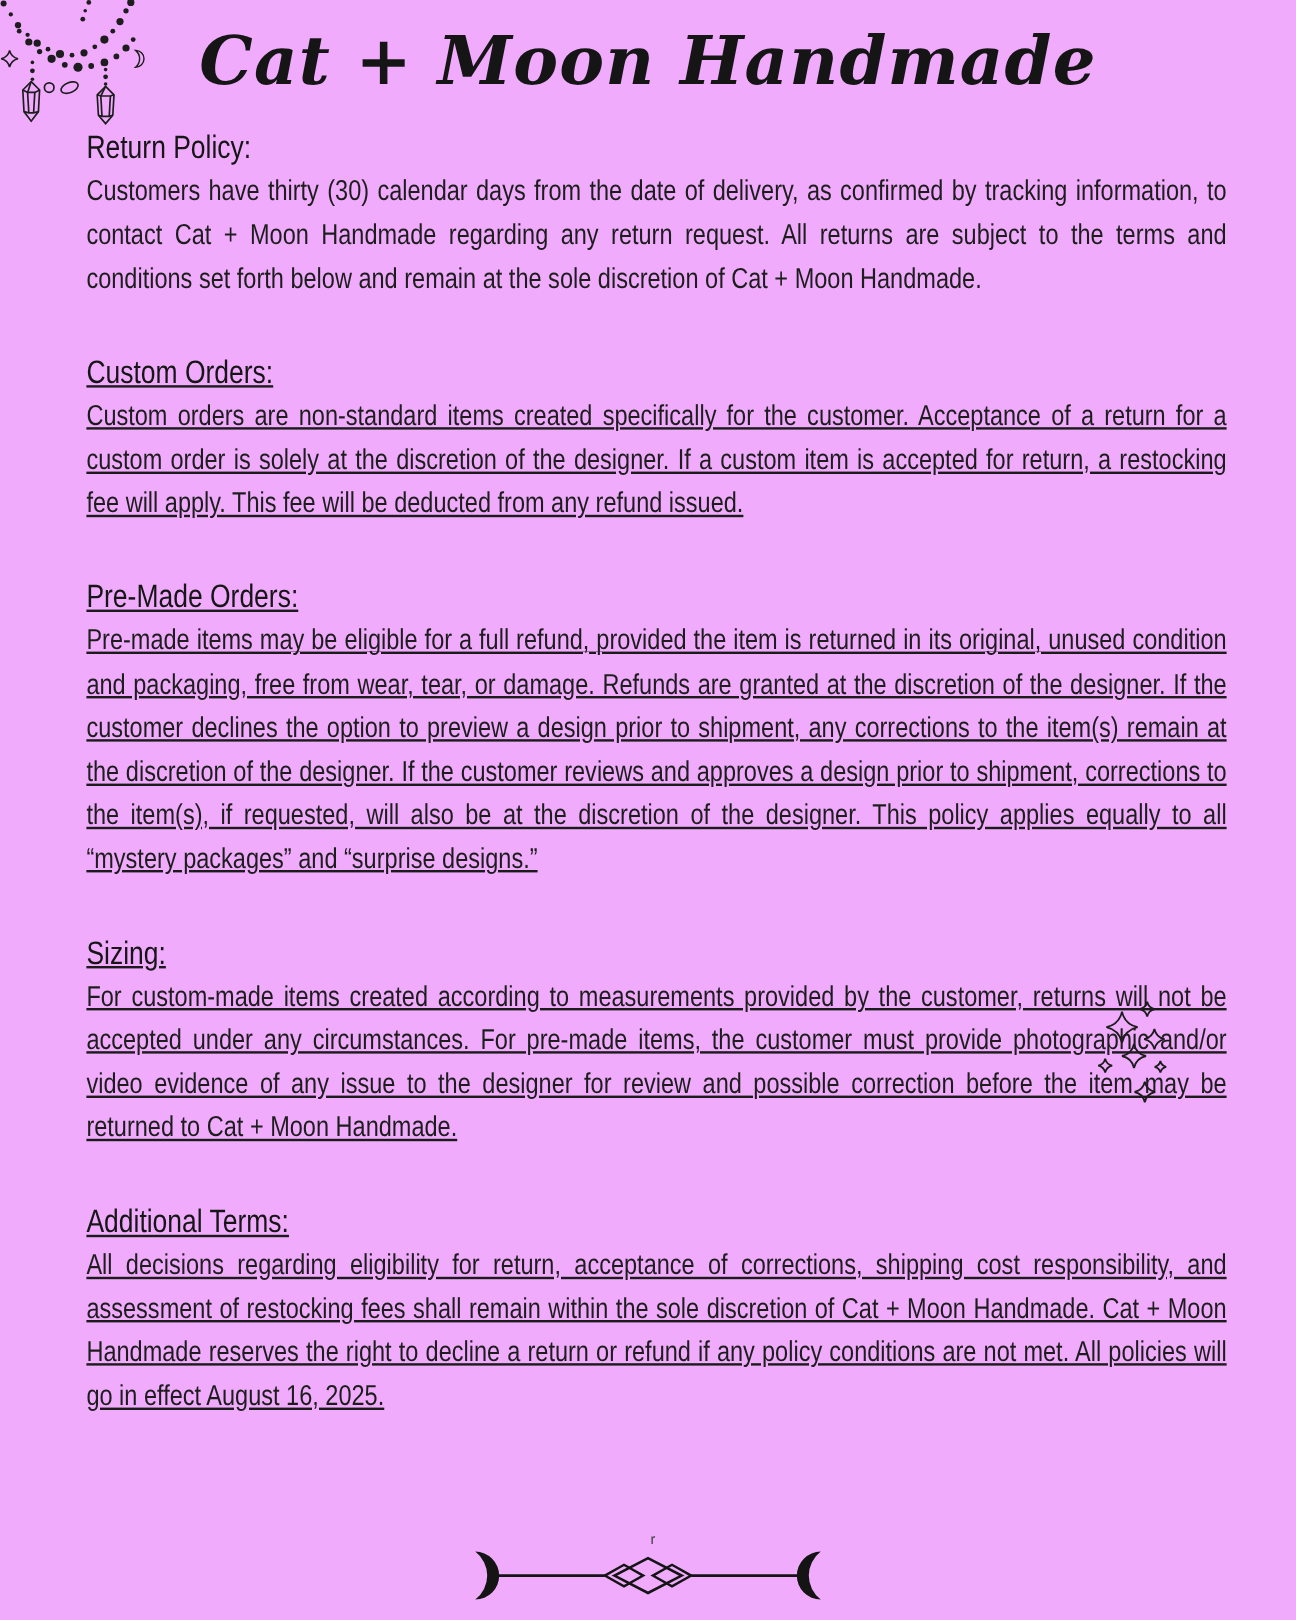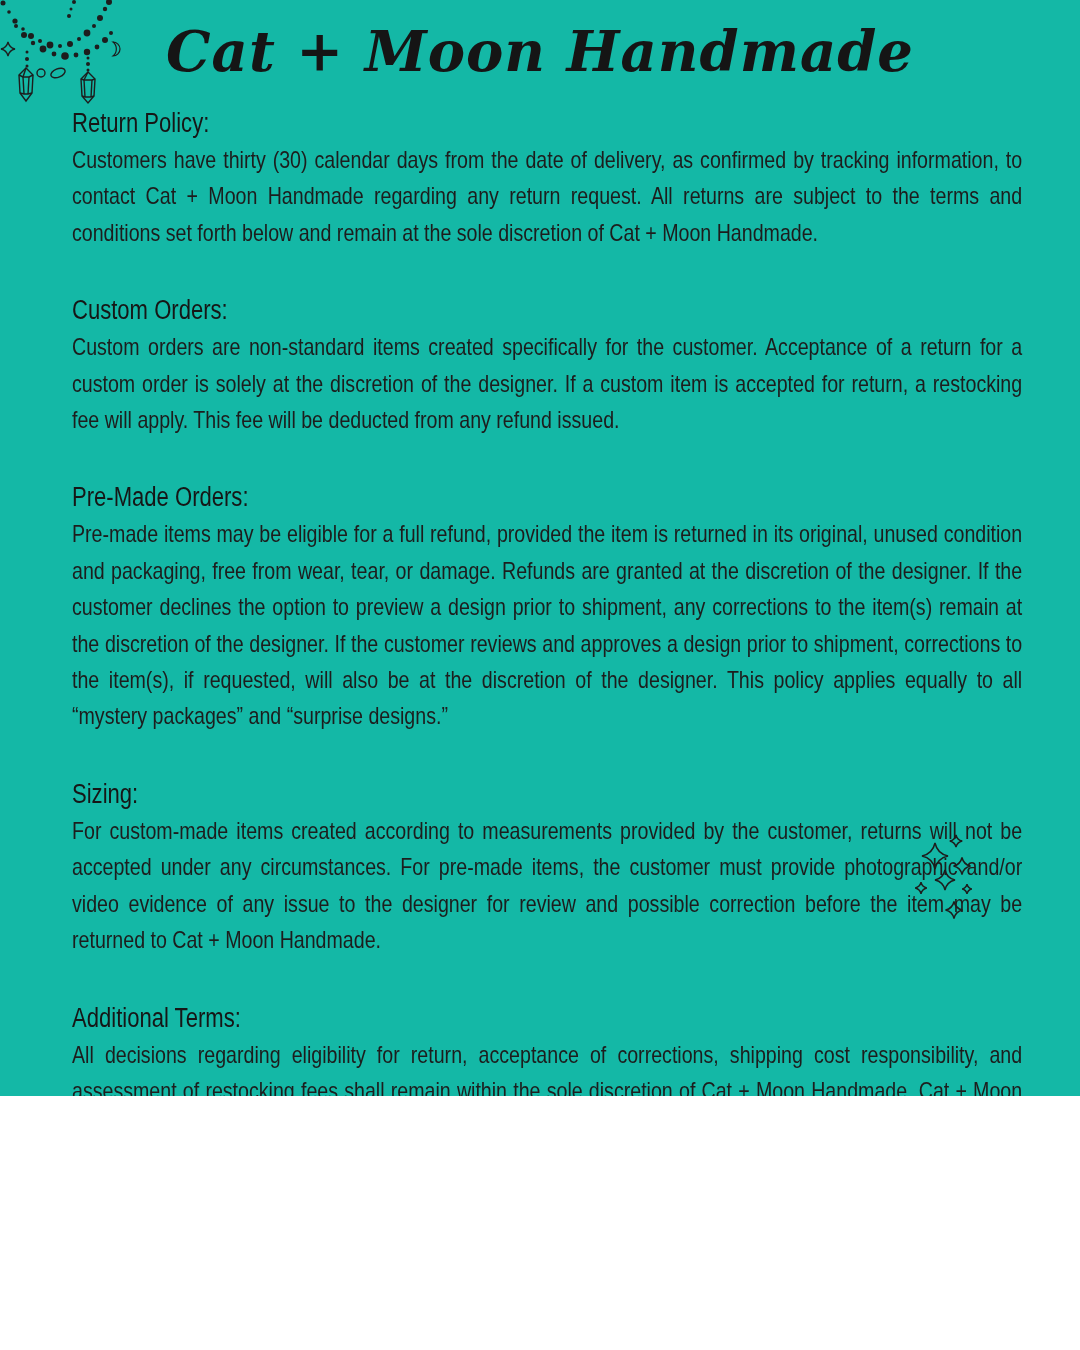--- a/index.html
+++ b/index.html
@@ -1,31 +1,31 @@
 <!DOCTYPE html>
 <html><head>
 <meta charset="utf-8">
 <style>
   * { margin:0; padding:0; box-sizing:border-box; }
   html,body { width:1080px; height:1350px; }
   .page {
-    position:relative; width:1080px; height:1096px;
-    background:#14b8a6; color:#1b1b1b; overflow:hidden;
+    position:relative; width:1080px; height:1350px;
+    background:#f0abfc; color:#1b1b1b; overflow:hidden;
     font-family:"Liberation Sans", sans-serif;
   }
   .title {
     position:absolute; top:18px; left:0; width:1080px;
     text-align:center;
     font-family:"DejaVu Serif", serif; font-style:italic; font-weight:700;
     font-size:56px; letter-spacing:1px; color:#151515;
   }
   .deco-topleft { position:absolute; top:0; left:0; }
   .sparkles { position:absolute; top:830px; left:903px; }
   .content { position:absolute; top:104px; left:72px; width:950px; }
-  .section + .section { margin-top:40px; }
+  .section + .section { margin-top:40px;text-decoration:underline; }
   .condense {
     width:1163px;
     transform:scaleX(0.817);
     transform-origin:0 0;
   }
   .section-heading {
     font-size:27px; line-height:38px; font-weight:400; color:#161616;
   }
   .section-body {
     font-size:24px; line-height:36.4px; font-weight:400;

